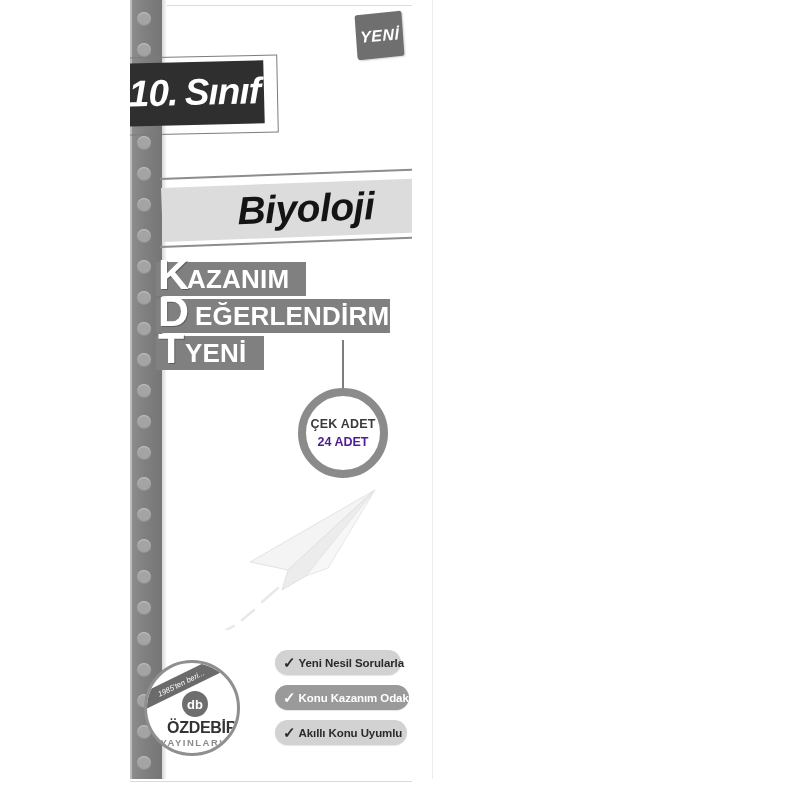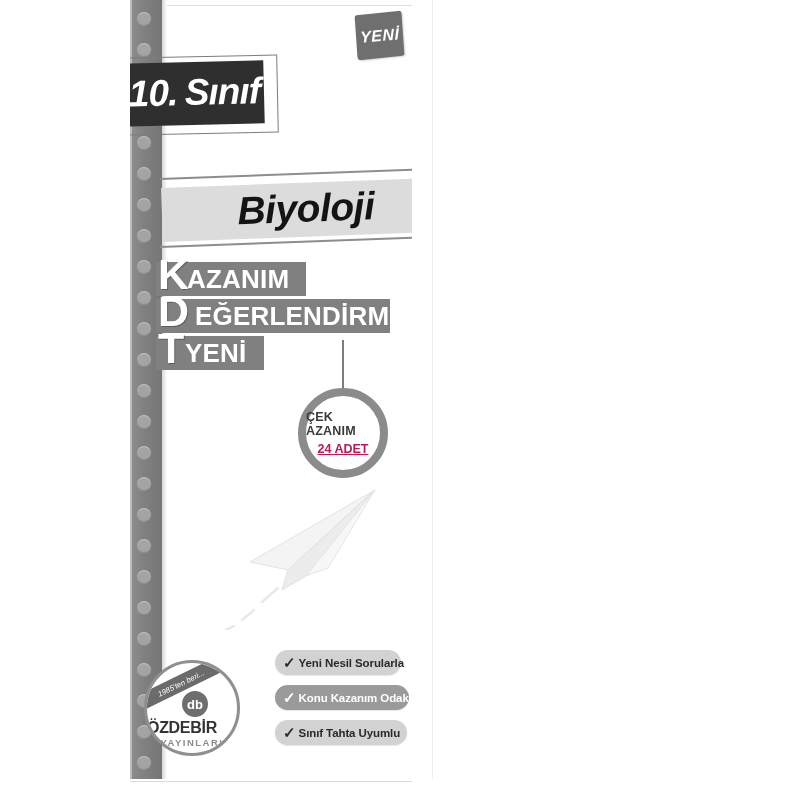--- a/index.html
+++ b/index.html
@@ -168,21 +168,21 @@
   }
   #cek-kopar-badge{
     position:absolute;left:168px;top:388px;
     width:90px;height:90px;border-radius:50%;
     background:#ffffff;
     border:8px solid #8b8b8b;
     box-sizing:border-box;
     display:flex;flex-direction:column;align-items:center;justify-content:center;
   }
   #cek-kopar-badge .l1{font-size:12.5px;font-weight:bold;color:#3a3a3a;letter-spacing:.2px;}
-  #cek-kopar-badge .l2{font-size:12.5px;font-weight:bold;color:#be185d;margin-top:4px;text-decoration:underline;}
+  #cek-kopar-badge .l2{font-size:12.5px;font-weight:bold;color:#4c1d95;margin-top:4px;}
 
   
   #airplane{position:absolute;left:90px;top:470px;width:200px;height:160px;}
 
   
   #features{position:absolute;left:145px;top:650px;width:150px;}
   .pill{
     position:relative;
     height:25px;border-radius:13px;
     display:flex;align-items:center;
@@ -219,21 +219,21 @@
   #logo-ribbon span{
     color:#fff;font-size:7.5px;font-style:italic;white-space:nowrap;letter-spacing:.1px;
   }
   #logo-emblem{
     position:absolute;left:35px;top:28px;width:26px;height:26px;
     border-radius:50%;background:#6e6e6e;
     display:flex;align-items:center;justify-content:center;
   }
   #logo-emblem .mono{color:#ffffff;font-size:13px;font-weight:bold;line-height:1;}
   #logo-name{
-    position:absolute;left:0;top:56px;width:100%;text-align:left;
+    position:absolute;left:0;top:56px;width:100%;text-align:right;
     font-size:16px;font-weight:bold;color:#333333;letter-spacing:-.3px;
   }
   #logo-sub{
     position:absolute;left:0;top:74px;width:100%;text-align:center;
     font-size:9.5px;font-weight:bold;color:#8b8b8b;letter-spacing:1.5px;
   }
 
   
   #bottom-blank{
     position:absolute;left:37px;top:757px;width:245px;height:22px;background:#fff;
@@ -313,21 +313,21 @@
     </div>
     <div class="kdt-row" id="kdt-row-2">
       <div class="kdt-band"></div>
       <span class="kdt-initial">T</span>
       <span class="kdt-rest">YENİ</span>
     </div>
   </div>
 
   <div id="badge-line"></div>
   <div id="cek-kopar-badge">
-    <span class="l1">ÇEK AZANIM</span>
+    <span class="l1">ÇEK ADET</span>
     <span class="l2">24 ADET</span>
   </div>
 
   <svg id="airplane" viewBox="0 0 200 160">
     <polygon points="155,20 30,92 68,100 150,24" fill="#f4f4f4" stroke="#e2e2e2" stroke-width="1"></polygon>
     <polygon points="155,20 68,100 62,120 86,106" fill="#ececec" stroke="#e2e2e2" stroke-width="1"></polygon>
     <polygon points="155,20 86,106 108,98" fill="#f7f7f7" stroke="#e6e6e6" stroke-width="1"></polygon>
     <path d="M58,118 L42,132 M34,140 L22,150 M14,156 L6,160" stroke="#e8e8e8" stroke-width="2.4" fill="none" stroke-linecap="round"></path>
   </svg>
 
@@ -335,21 +335,21 @@
     <div class="pill pill-light" id="pill-0">
       <span class="check">✓</span>
       <span class="plabel">Yeni Nesil Sorularla</span>
     </div>
     <div class="pill pill-dark" id="pill-1">
       <span class="check">✓</span>
       <span class="plabel">Konu Kazanım Odaklı</span>
     </div>
     <div class="pill pill-light" id="pill-2">
       <span class="check">✓</span>
-      <span class="plabel">Sınıf Tahta Uyumlu</span>
+      <span class="plabel">Akıllı Konu Uyumlu</span>
     </div>
   </div>
 
   <div id="publisher-logo">
     <div id="logo-ribbon">
       <span>1985'ten beri...</span>
     </div>
     <div id="logo-emblem">
       <span class="mono">db</span>
     </div>

